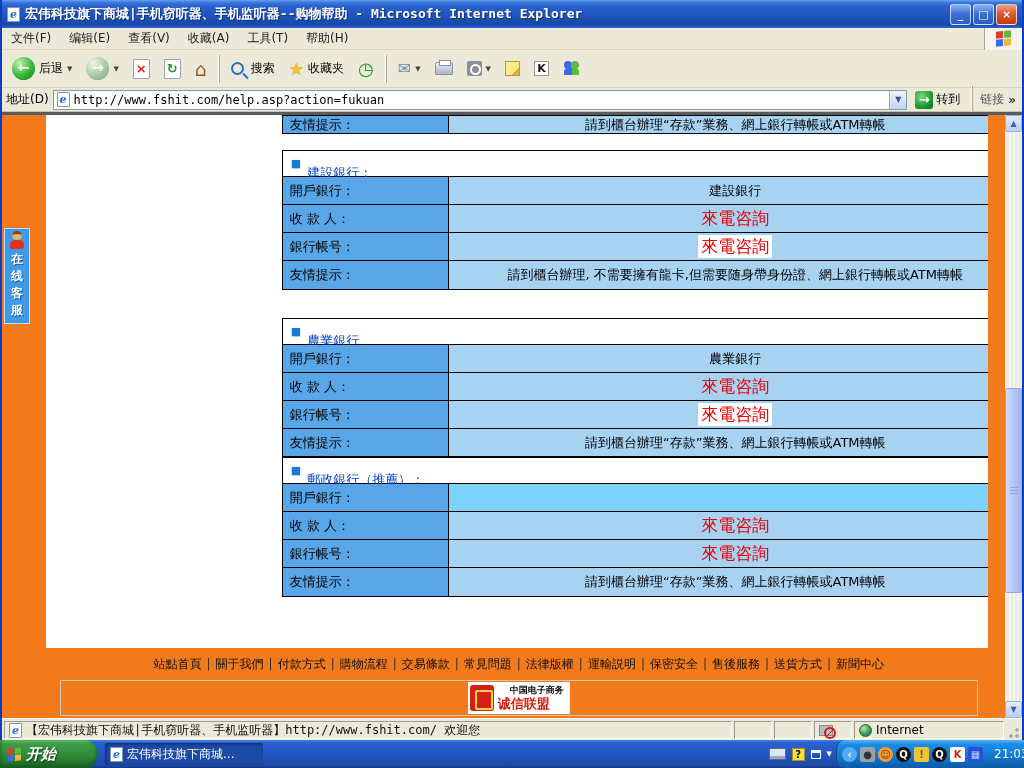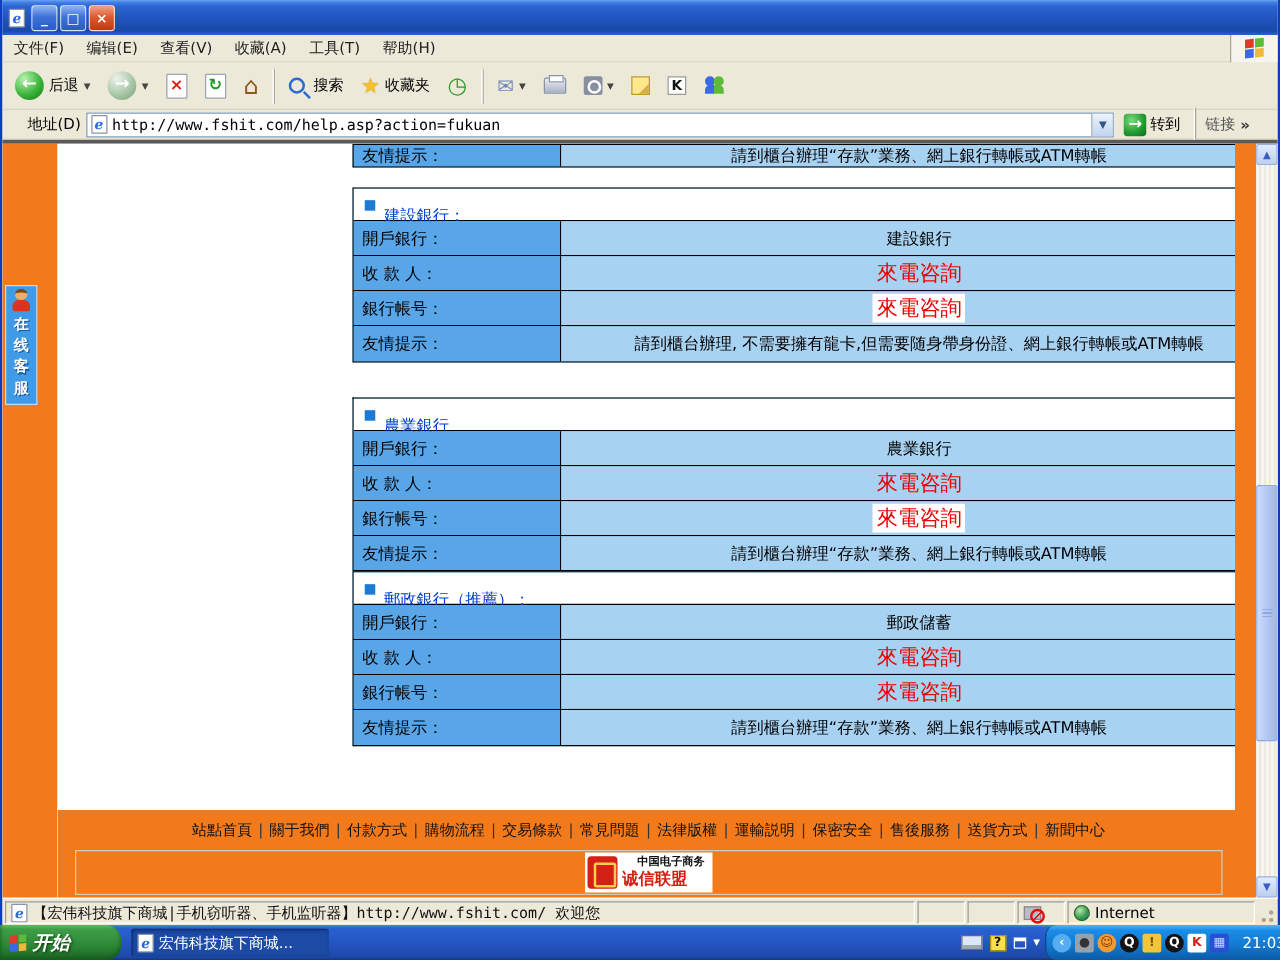--- a/index.html
+++ b/index.html
@@ -47,21 +47,21 @@
   .noteic { width:15px; height:15px; background:linear-gradient(135deg,#fde98a 70%,#d8b040 70%); border:1px solid #c0992a; }
   .kic { width:15px; height:15px; background:#fff; border:1px solid #999; color:#111; font-weight:bold; font-size:11px; text-align:center; line-height:13px; }
   .msnic { position:relative; width:18px; height:15px; }
   .msnic i { position:absolute; width:8px; height:8px; border-radius:50%; top:0; }
   .msnic i:nth-child(1){ left:1px; background:#3a6ae8; } .msnic i:nth-child(2){ left:8px; background:#5eba3a; }
   .msnic::after { content:""; position:absolute; left:1px; top:7px; width:15px; height:7px; border-radius:4px 4px 0 0; background:linear-gradient(90deg,#3a6ae8 50%,#5eba3a 50%); }
   .tsep { width:2px; height:28px; margin:0 3px; border-left:1px solid #fff; border-right:1px solid #aca899; }
   .drop { font-size:7px; color:#444; }
 
   
-  .addressbar { height:24px; display:flex; align-items:center; gap:4px; padding:0 20px; background:#ece9d8; border-bottom:1px solid #c8c4b0; font-size:12px; }
+  .addressbar { height:24px; display:flex; align-items:center; gap:4px; padding:0 4px; background:#ece9d8; border-bottom:1px solid #c8c4b0; font-size:12px; }
   .addr-input { flex:1; height:20px; background:#fff; border:1px solid #7f9db9; display:flex; align-items:center; padding-left:3px; gap:4px; }
   .addr-url { flex:1; font-family:"DejaVu Sans Mono",monospace; font-size:12px; color:#000; white-space:nowrap; overflow:hidden; }
   .addr-drop { width:17px; height:18px; background:linear-gradient(180deg,#eef2fc,#c2d4f2); border-left:1px solid #9ab; text-align:center; font-size:8px; color:#358; line-height:18px; }
   .gobtn { display:flex; align-items:center; gap:3px; padding:1px 4px; }
   .goic { width:18px; height:18px; border-radius:3px; background:radial-gradient(circle at 35% 30%,#7cd87c,#1f9a2f 60%,#0c6a1a); color:#fff; font-weight:bold; text-align:center; line-height:17px; font-size:13px; }
   .linkslbl { color:#555; display:flex; gap:4px; align-items:center; padding-right:2px; }
   .chev { font-weight:bold; color:#333; }
 
   .ie-icon { width:13px; height:15px; background:#fff; border:1px solid #8a94a8; border-radius:1px; display:inline-flex; align-items:center; justify-content:center; flex:none; }
   .ie-icon span { color:#2a6ad4; font:italic bold 11px "DejaVu Serif",serif; line-height:1; }
@@ -155,20 +155,21 @@
 </style>
 </head>
 <body>
 
 <div id="window">
 
   <div class="titlebar">
     <span class="ie-icon">
         <span>e</span>
       </span>
+    <span class="title-text">宏伟科技旗下商城|手机窃听器、手机监听器--购物帮助 - Microsoft Internet Explorer</span>
     <span class="winbtns">
       <span class="winbtn">_</span>
       <span class="winbtn">□</span>
       <span class="winbtn close">×</span>
     </span>
   </div>
 
   <div class="menubar">
     <span id="menu-items">
         <span class="menu-item">文件(F)</span>
@@ -351,23 +352,20 @@
               </div>
             </div>
           </div>
           <div class="bank-table mt0">
             <div class="t-header">
               <span class="bullet">■</span>
               <span class="hlabel">郵政銀行（推薦）：</span>
             </div>
             <div class="t-row">
               <div class="t-label">開戶銀行：</div>
-              <div class="t-value">
-                <span>郵政儲蓄</span>
-              </div>
             </div>
             <div class="t-row">
               <div class="t-label">收 款 人：</div>
               <div class="t-value">
                 <span class="red">來電咨詢</span>
               </div>
             </div>
             <div class="t-row">
               <div class="t-label">銀行帳号：</div>
               <div class="t-value">

